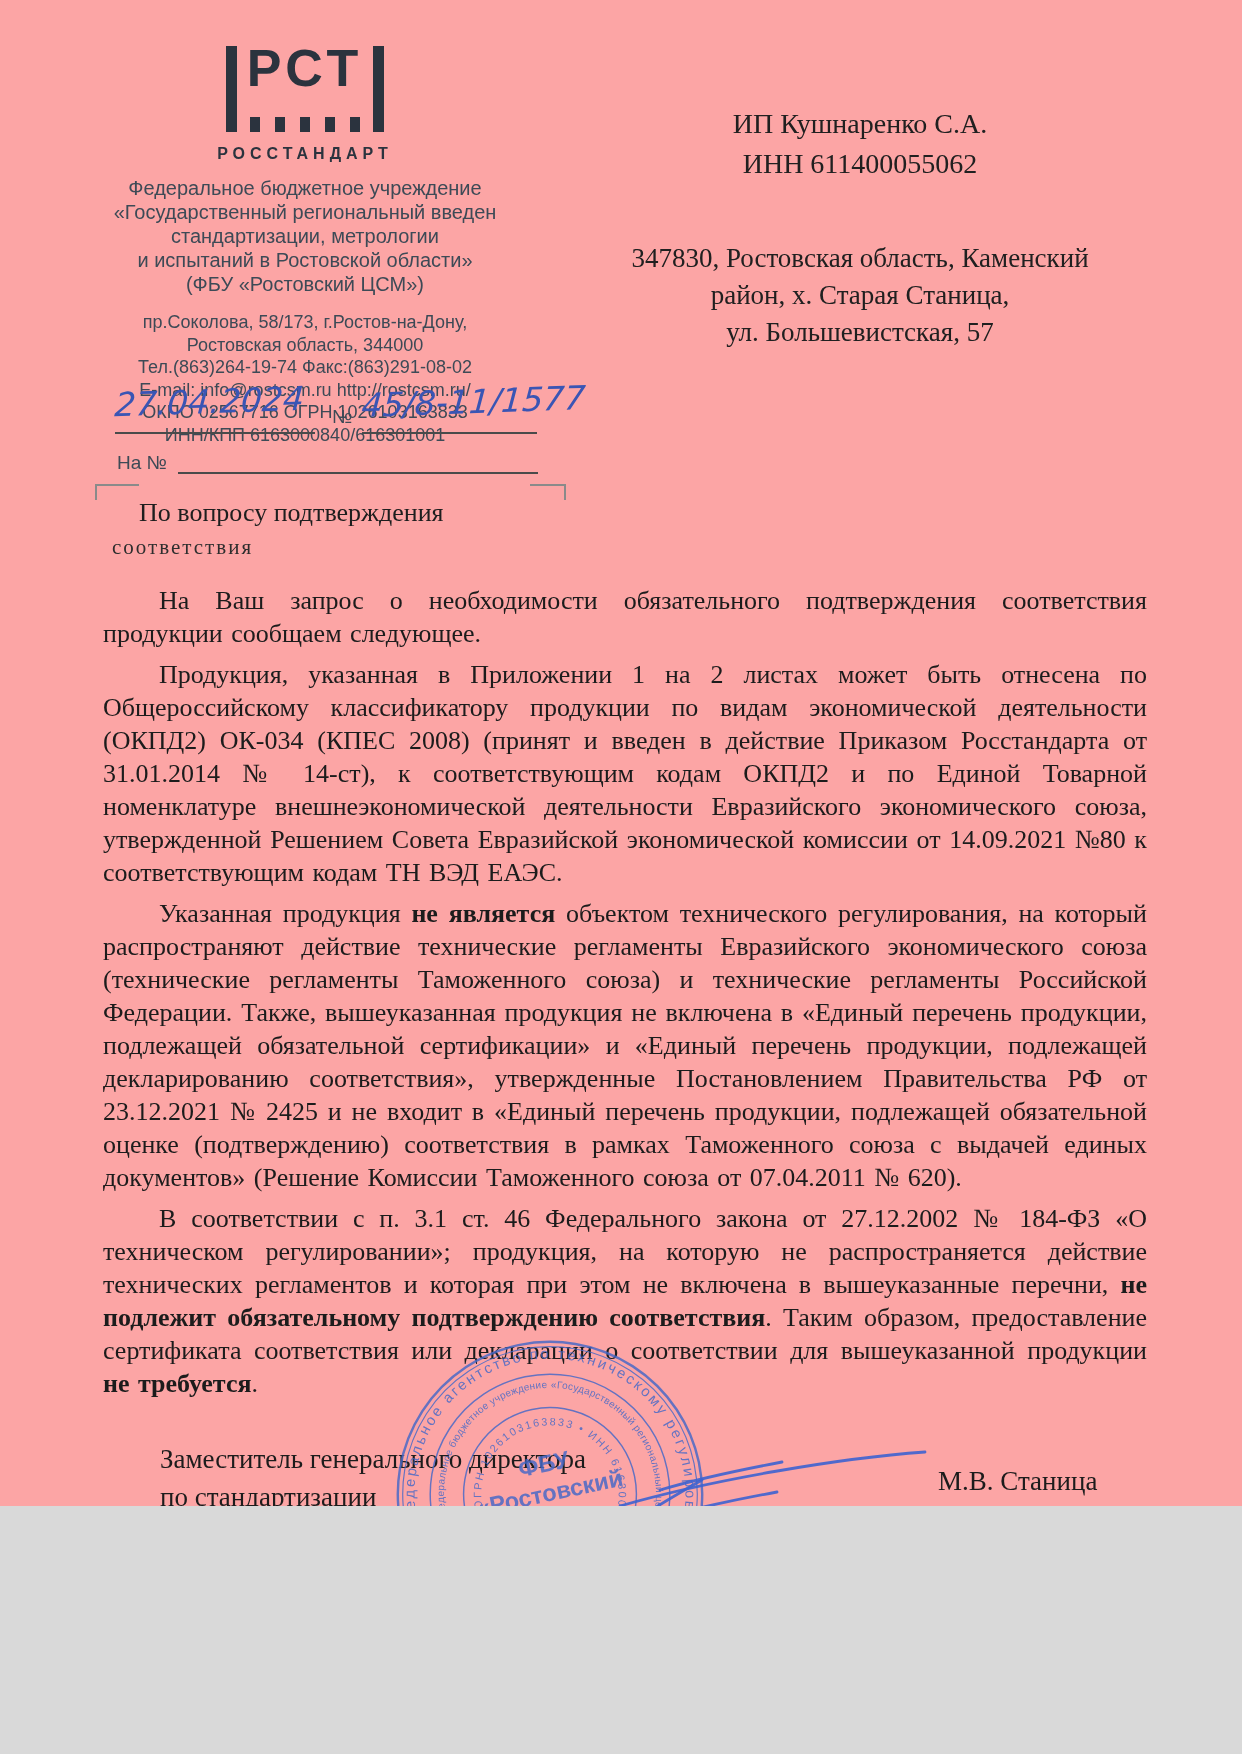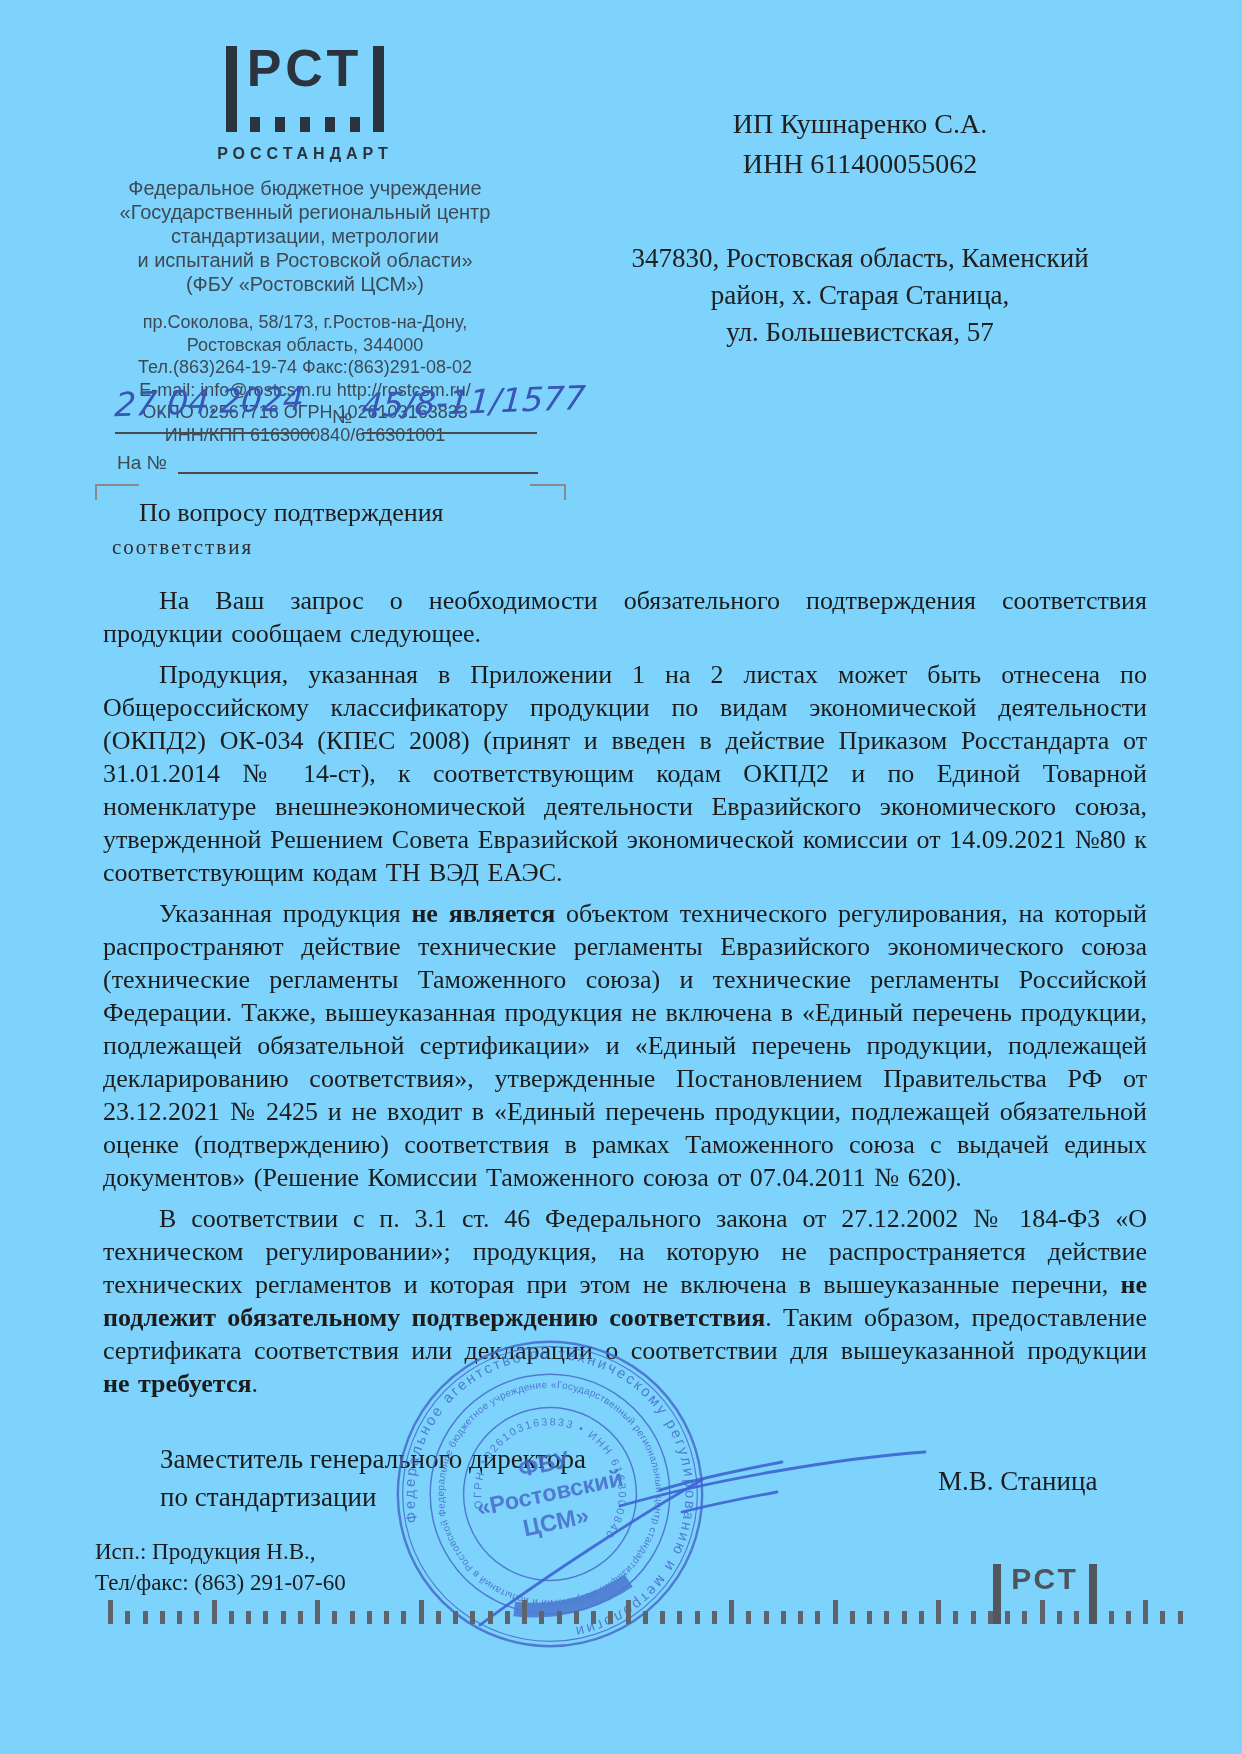--- a/index.html
+++ b/index.html
@@ -1,19 +1,19 @@
 <!DOCTYPE html>
 <html><head>
 <meta charset="utf-8">
 <style>
   * { margin:0; padding:0; box-sizing:border-box; }
   html,body { background:#d9d9d9; }
   .page {
-    position:relative; width:1242px; height:1754px; margin:0 auto;
-    background:#7dd3fc; overflow:hidden;
+    position:relative; width:1242px; height:1506px; margin:0 auto;
+    background:#fca5a5; overflow:hidden;
     font-family:"Liberation Serif", serif; color:#202020;
   }
 
   
   .letterhead {
     position:absolute; left:70px; top:46px; width:470px;
     text-align:center; font-family:"Liberation Sans", sans-serif; color:#3d4a56;
   }
   .logo { display:inline-flex; align-items:stretch; height:86px; }
   .logo-bar { width:11px; background:#2b333e; }
@@ -108,21 +108,21 @@
             <i></i>
             <i></i>
             <i></i>
           </span>
       </span>
       <span class="logo-bar"></span>
     </div>
     <div class="brand">РОССТАНДАРТ</div>
     <div class="org">
       <div>Федеральное бюджетное учреждение</div>
-      <div>«Государственный региональный центр</div>
+      <div>«Государственный региональный введен</div>
       <div>стандартизации, метрологии</div>
       <div>и испытаний в Ростовской области»</div>
       <div>(ФБУ «Ростовский ЦСМ»)</div>
     </div>
     <div class="contacts">
       <div>пр.Соколова, 58/173, г.Ростов-на-Дону,</div>
       <div>Ростовская область, 344000</div>
       <div>Тел.(863)264-19-74 Факс:(863)291-08-02</div>
       <div>E-mail: info@rostcsm.ru   http://rostcsm.ru/</div>
       <div>ОКПО 02567716  ОГРН 1026103163833</div>

